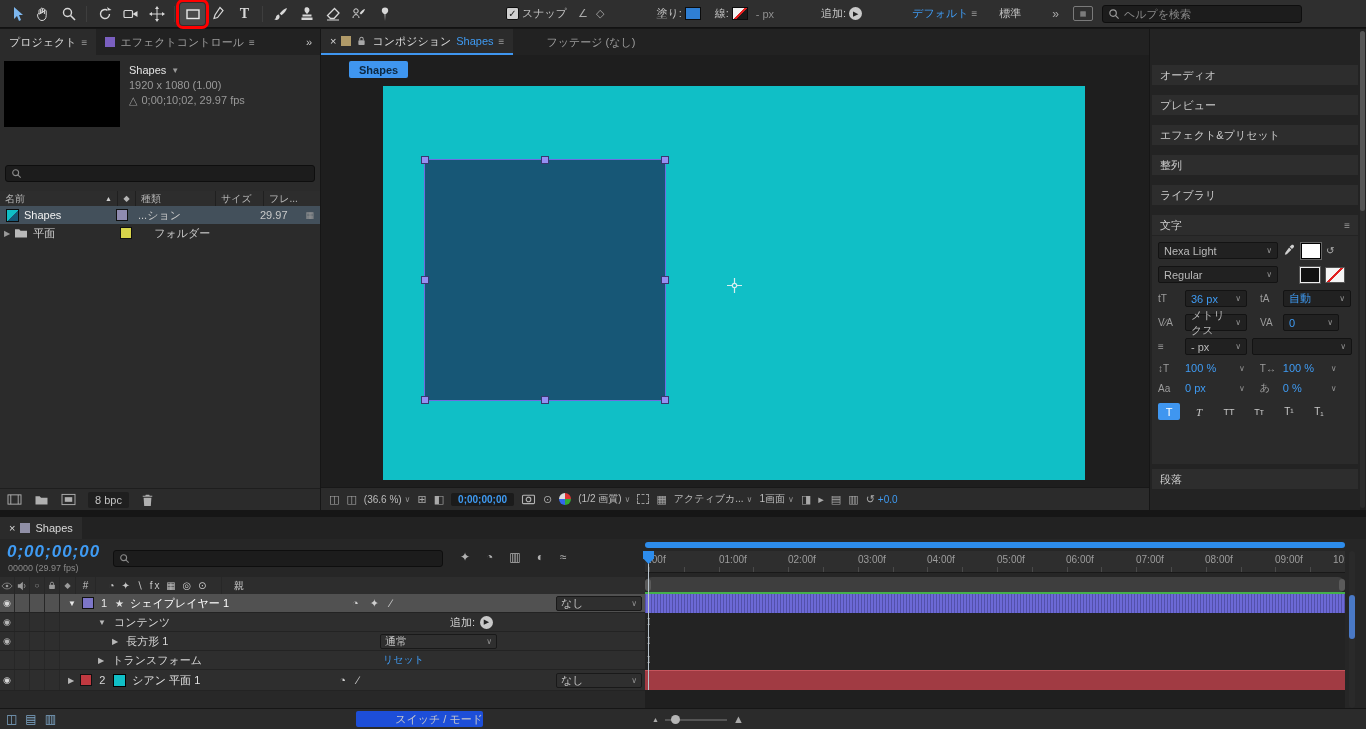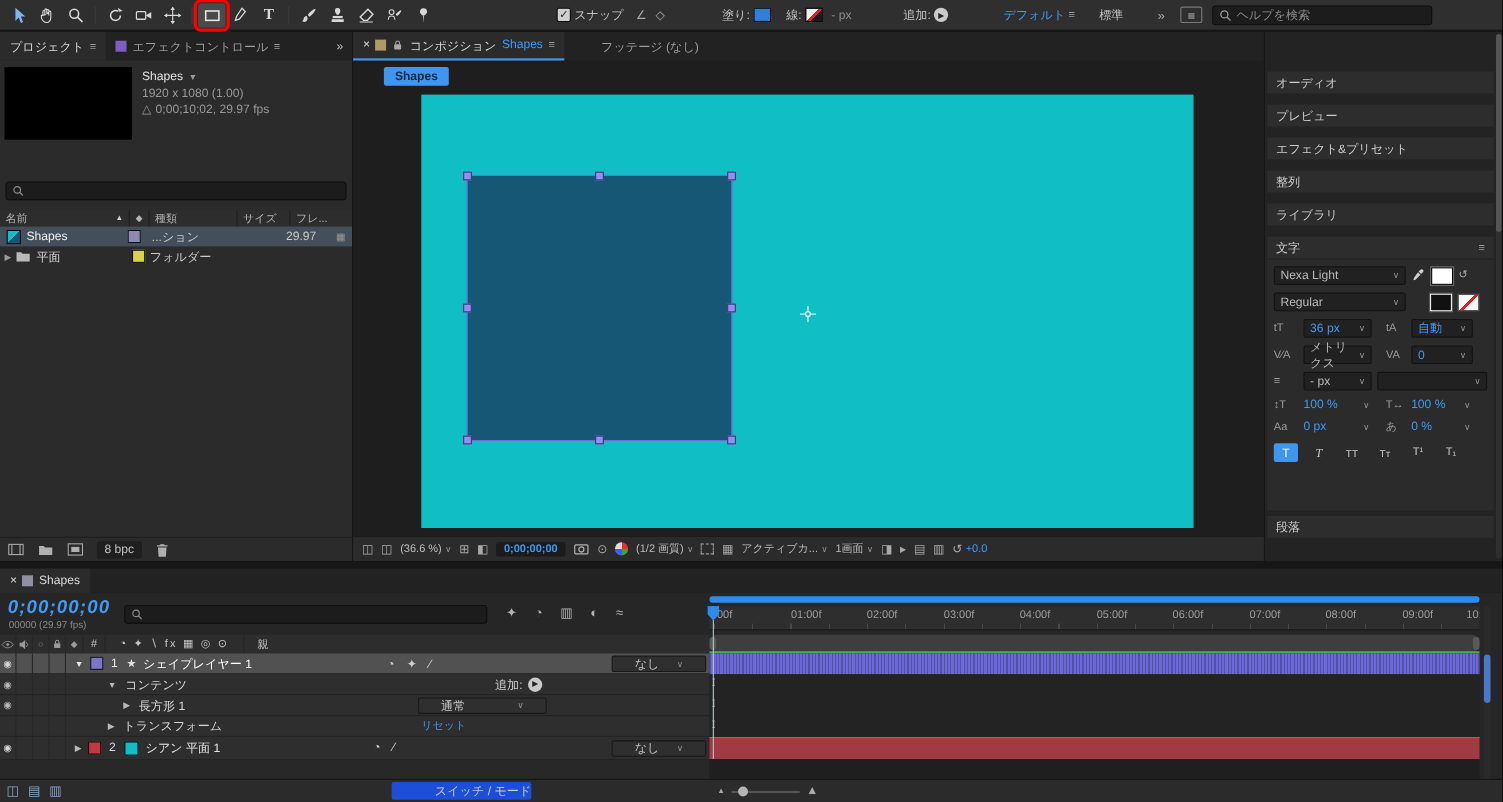--- a/index.html
+++ b/index.html
@@ -52,21 +52,21 @@
 .tbtn.on{background:#3f96f0;color:#fff}
 #rscroll{position:absolute;right:1px;top:2px;width:5px;height:477px;background:#2e2e2e;border-radius:3px}
 #rscroll div{width:5px;height:180px;background:#555;border-radius:3px}
 
 #timeline{position:absolute;left:0;top:517px;width:1366px;height:212px;background:#262626}
 #timeline .tabbar{height:22px}
 #tl-left{position:absolute;left:0;top:22px;width:645px;height:169px}
 .tlrow{position:absolute;left:0;width:645px;height:19px;background:#2e2e2e;border-bottom:1px solid #232323;display:flex;align-items:center}
 .tlrow.sel{background:#515151}
 .avc{width:15px;height:100%;display:flex;align-items:center;justify-content:center;border-right:1px solid #272727;flex:none}
-.pdd{background:#2f2f2f;border:1px solid #191919;border-radius:2px;height:15px;display:flex;align-items:center;justify-content:space-between;padding:0 20px;color:#c2c2c2}
+.pdd{background:#2f2f2f;border:1px solid #191919;border-radius:2px;height:15px;display:flex;align-items:center;justify-content:space-between;padding:0 4px;color:#c2c2c2}
 #ruler{position:absolute;left:645px;top:34px;width:700px;height:22px;background:#2e2e2e;border-bottom:1px solid #191919;overflow:hidden}
 #ruler::after{content:"";position:absolute;left:4px;right:0;bottom:0;height:5px;background:repeating-linear-gradient(90deg,#4a4a4a 0 1px,transparent 1px 34.8px)}
 #ruler span{position:absolute;top:3px;font-size:10px;color:#9d9d9d}
 .bar{position:absolute;left:645px;width:700px;height:18px}
 .ibeam{position:absolute;font-family:"Liberation Serif",serif;font-size:10px;color:#e0e0e0;top:3px;left:2px}
 .addcirc{width:13px;height:13px;border-radius:50%;background:#c9c9c9;color:#222;display:flex;align-items:center;justify-content:center;font-size:7px;flex:none}
 #tlbottom{position:absolute;left:0;bottom:0;width:1366px;height:21px;background:#2b2b2b;border-top:1px solid #161616;display:flex;align-items:center}
 </style>
 </head>
 <body>
@@ -267,21 +267,21 @@
       <span style="margin-left:auto;margin-right:6px;font-size:9px;color:#9a9a9a">▦</span>
     </div>
 
     <div class="prow" style="top:195px">
       <span style="margin-left:4px;font-size:8px;color:#9a9a9a">▶</span>
       <svg style="margin-left:4px" width="14" height="12" viewBox="0 0 15 13">
           <path d="M1 2.5h4.5L7 4h7v7.5H1z" fill="#b9b9b9"></path>
         </svg>
       <span style="margin-left:5px;color:#d5d5d5;width:87px">平面</span>
       <div class="lblchip" style="background:#d8d44a"></div>
-      <span style="margin-left:4px;color:#c9c9c9">フォルダー</span>
+      <span style="margin-left:22px;color:#c9c9c9">フォルダー</span>
     </div>
 
     <div class="abs flex" style="left:0;top:459px;width:320px;height:22px;background:#2b2b2b;border-top:1px solid #1e1e1e;gap:12px;padding:0 7px">
       <svg width="15" height="13" viewBox="0 0 16 14">
           <rect x="1" y="2" width="14" height="10" fill="none" stroke="#b0b0b0"></rect>
           <path d="M4 2v10M12 2v10" stroke="#b0b0b0"></path>
         </svg>
       <svg width="15" height="12" viewBox="0 0 15 13">
           <path d="M1 2.5h4.5L7 4h7v7.5H1z" fill="#b0b0b0"></path>
         </svg>
@@ -417,21 +417,21 @@
         <div style="width:20px;height:16px;background:#111;border:1px solid #eee;box-shadow:0 0 0 1px #555;margin-left:17px"></div>
         <div style="width:20px;height:16px;background:linear-gradient(135deg,#f5f5f5 46%,#e02020 46%,#e02020 56%,#f5f5f5 56%);border:1px solid #555"></div>
       </div>
       <div class="crow" style="margin-top:4px">
         <span class="cic">tT</span>
         <div class="dd" style="width:62px">
           <span class="blue">36 px</span>
           <span class="ddarr">∨</span>
         </div>
         <span class="cic" style="margin-left:8px;width:18px">tA</span>
-        <div class="dd" style="width:56px">
+        <div class="dd" style="width:68px">
           <span class="blue">自動</span>
           <span class="ddarr">∨</span>
         </div>
       </div>
       <div class="crow">
         <span class="cic">V∕A</span>
         <div class="dd" style="width:62px">
           <span>メトリクス</span>
           <span class="ddarr">∨</span>
         </div>

